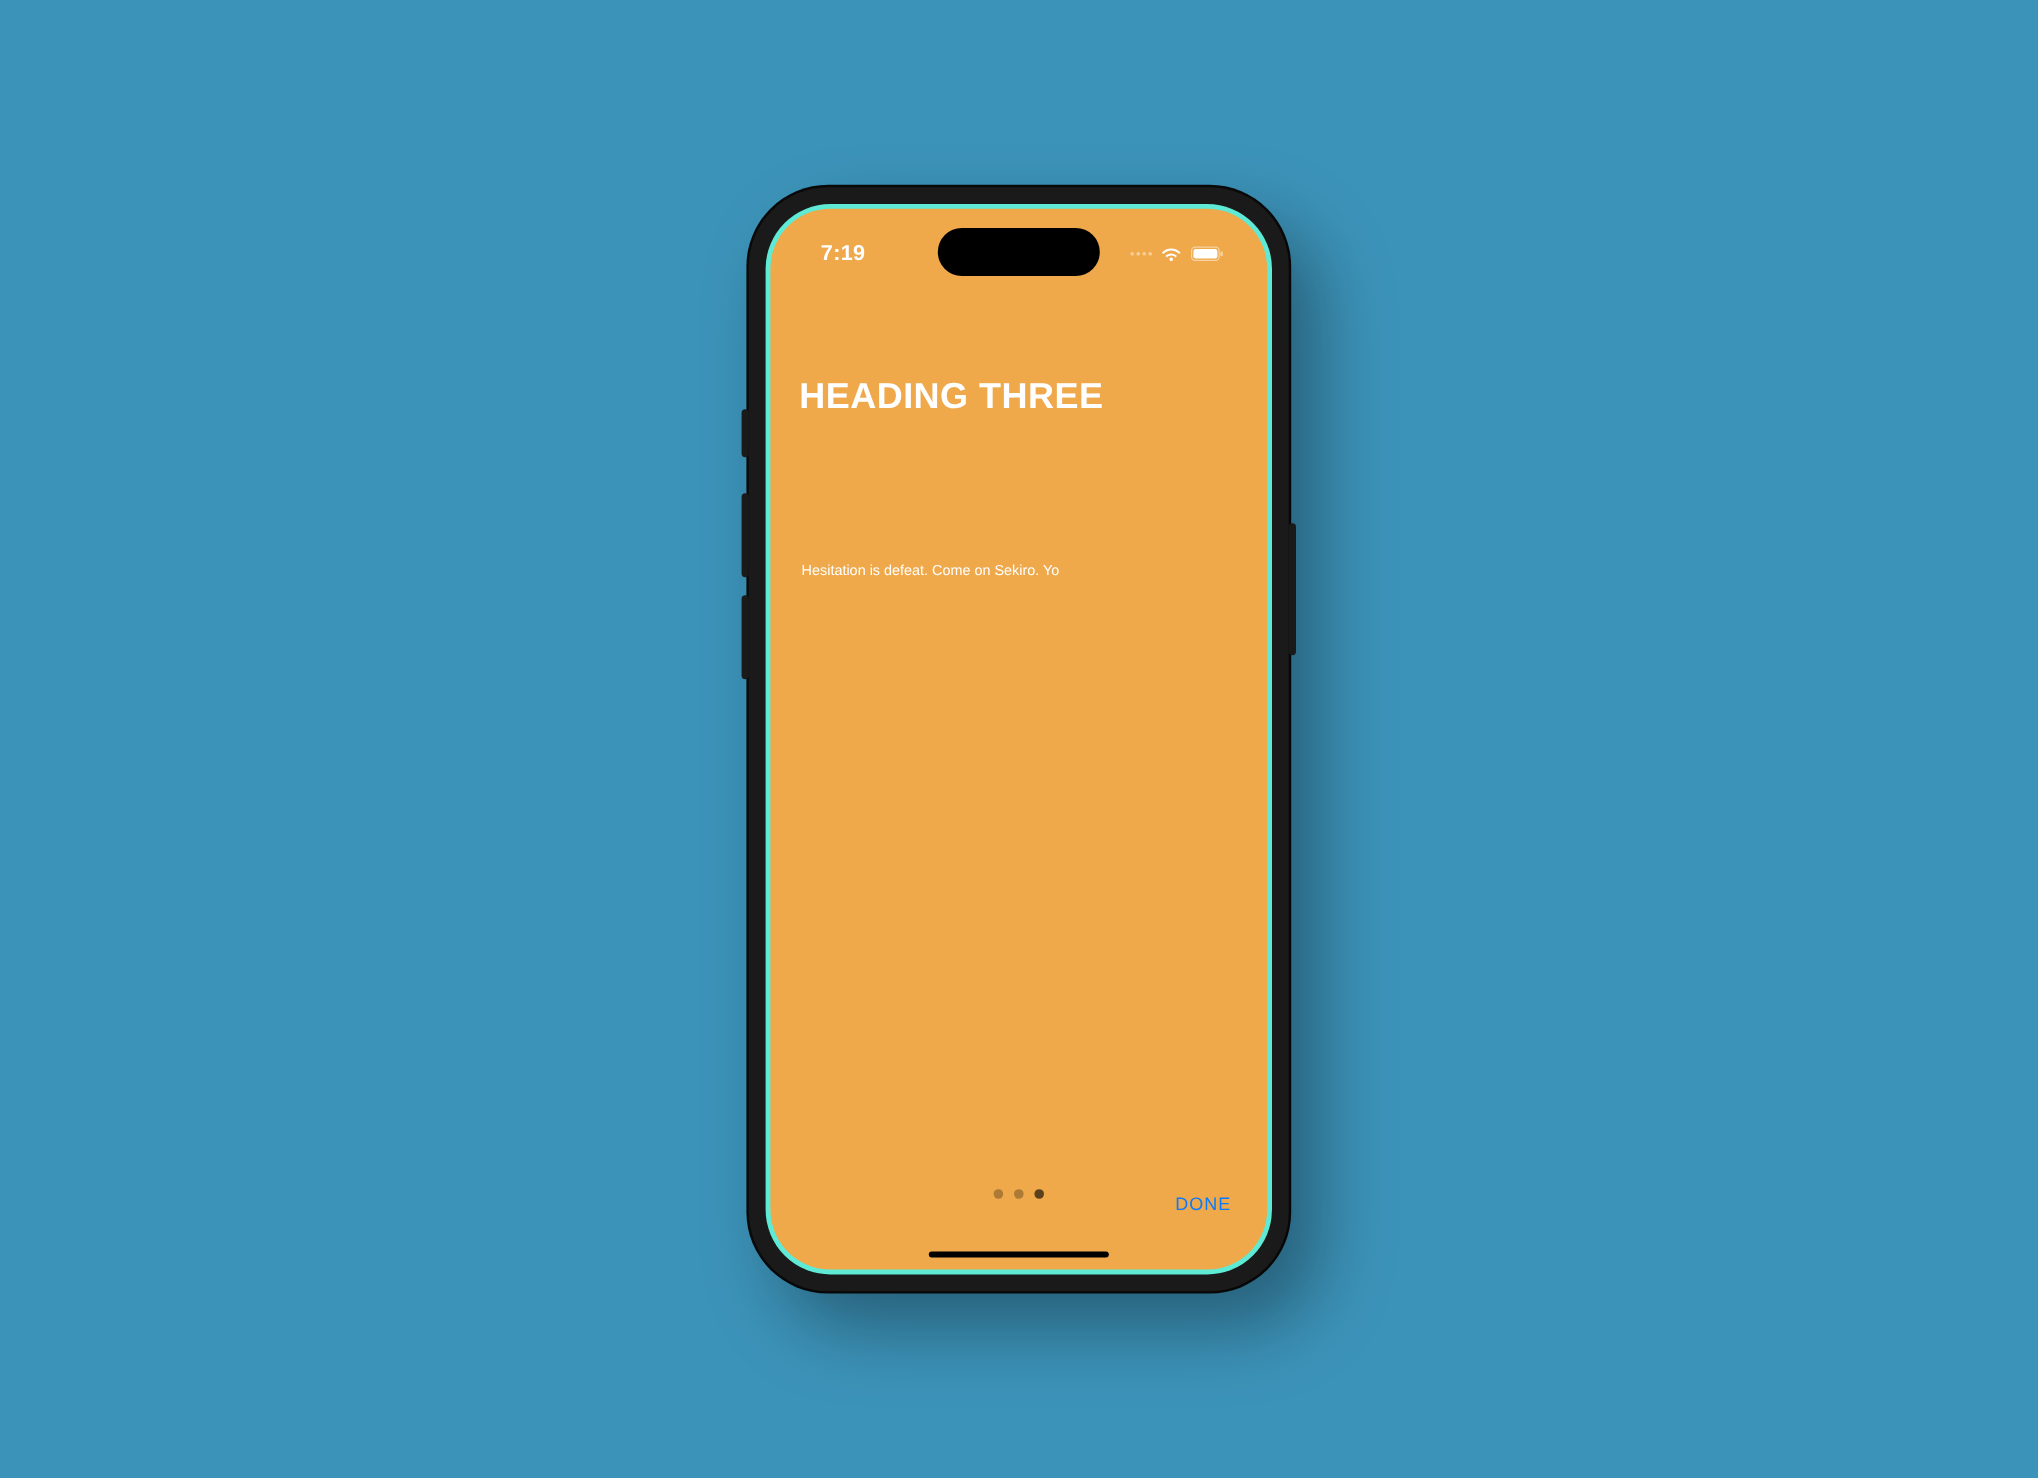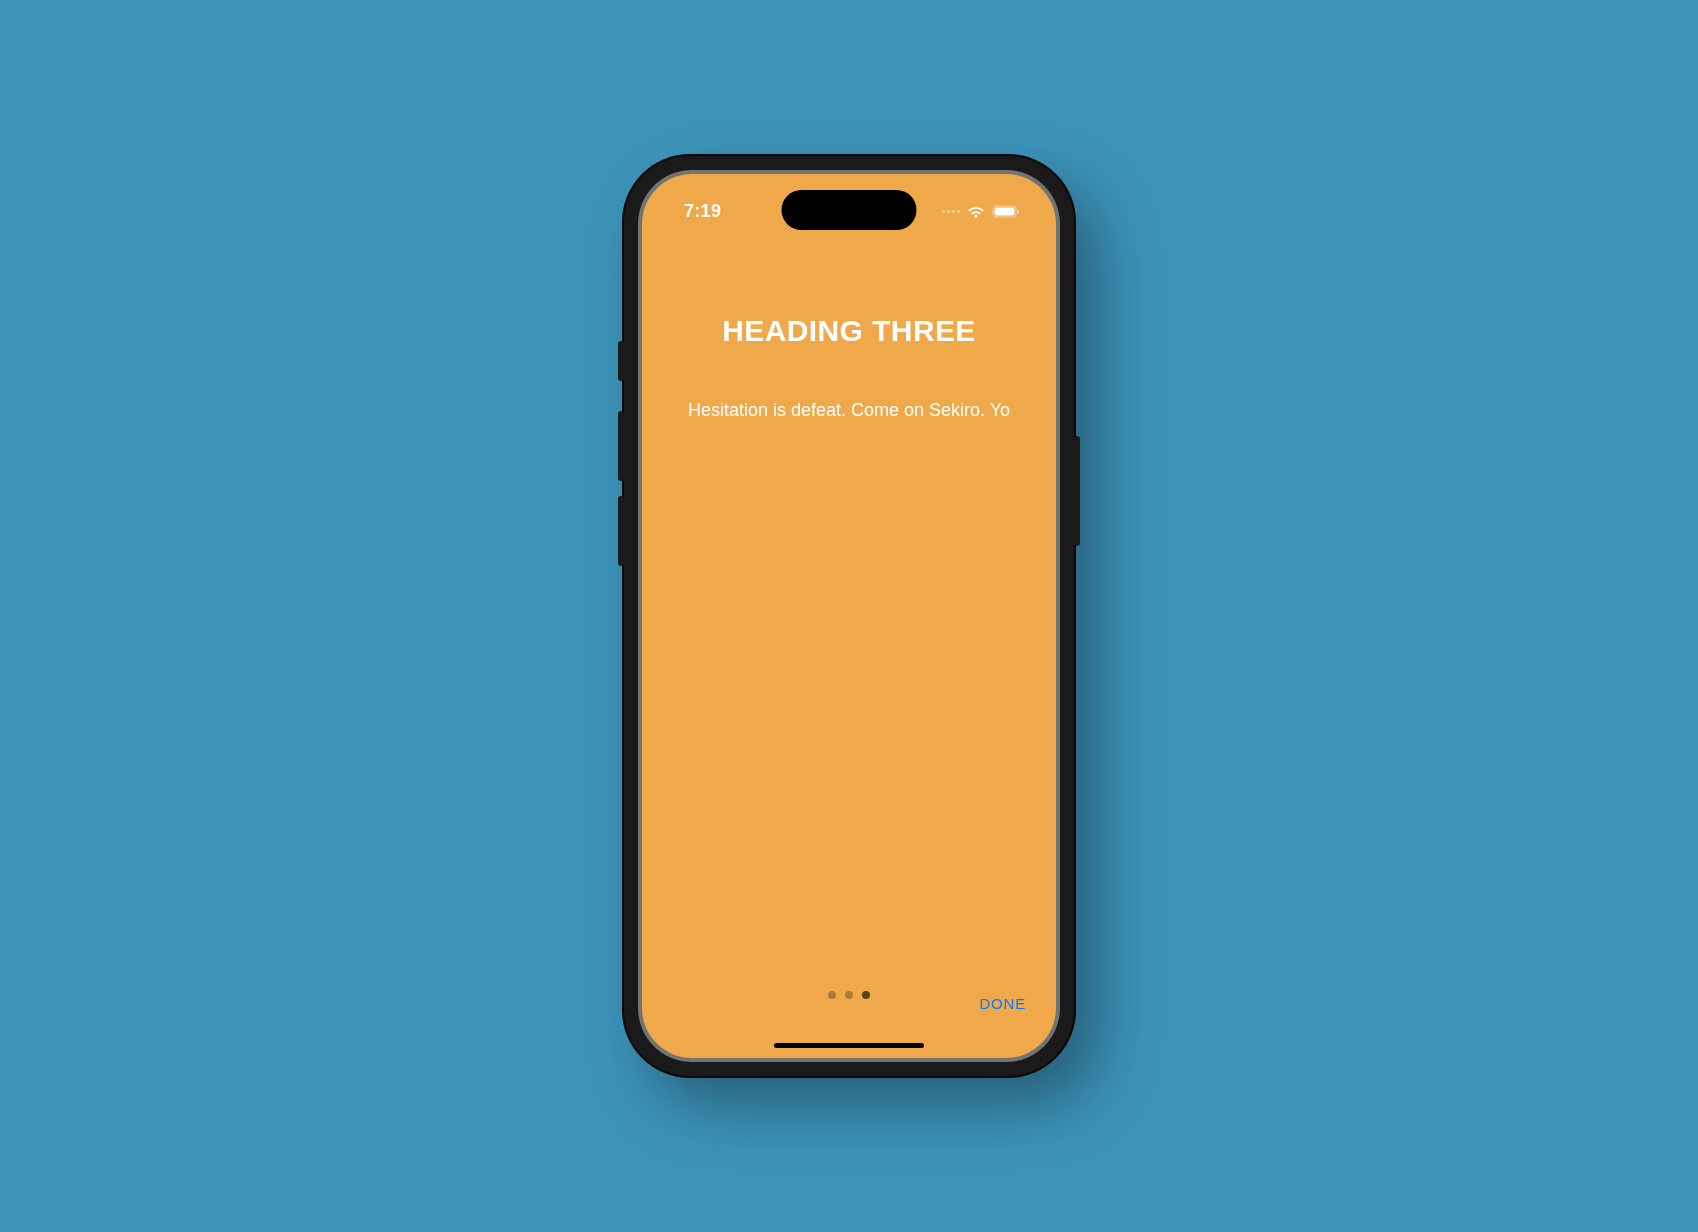--- a/index.html
+++ b/index.html
@@ -25,21 +25,21 @@
       height: 920px;
       background: #1a1a1a;
       border-radius: 66px;
       padding: 14px;
       box-shadow: 25px 30px 60px rgba(0,0,0,0.35), 0 0 0 2px #0a0a0a;
     }
 
     .phone-inner {
       width: 100%;
       height: 100%;
-      background: #737373;
+      background: #5eead4;
       border-radius: 54px;
       padding: 4px;
     }
 
     .screen {
       position: relative;
       width: 100%;
       height: 100%;
       background: #efa94a;
       border-radius: 50px;
@@ -113,34 +113,33 @@
     .battery-icon svg { display: block; }
 
     
     .content {
       position: absolute;
       top: 0;
       left: 0;
       right: 0;
       bottom: 0;
       padding: 140px 24px 5px 24px;
-      text-align: center;
       color: #fff;
     }
 
     .heading {
       font-size: 30px;
       font-weight: 700;
       letter-spacing: 0.4px;
       text-transform: uppercase;
     }
 
     .body-text {
-      margin-top: 52px;
-      font-size: 18px;
+      margin-top: 120px;
+      font-size: 12px;
       font-weight: 400;
       color: #fff;
       white-space: nowrap;
       overflow: hidden;
       padding: 0 2px;
     }
 
     
     .bottom-row {
       position: absolute;

